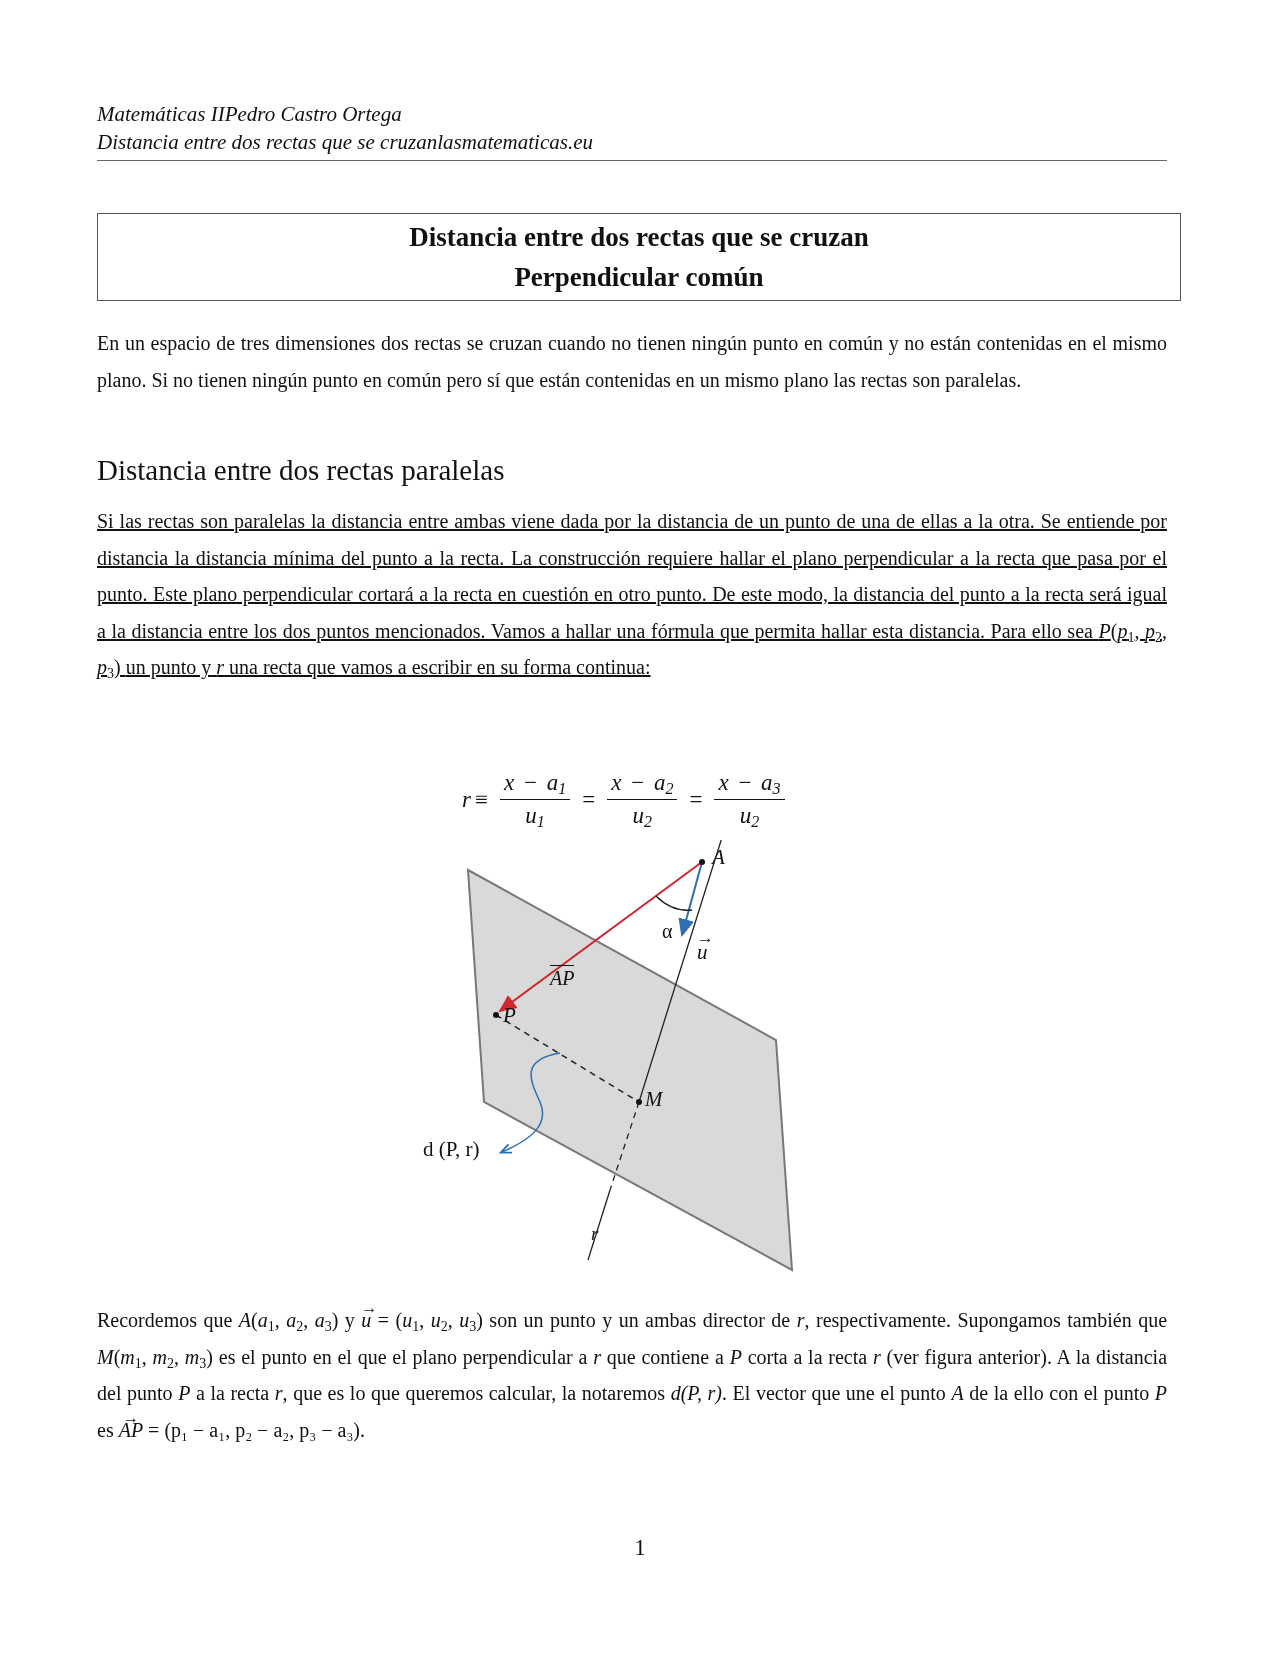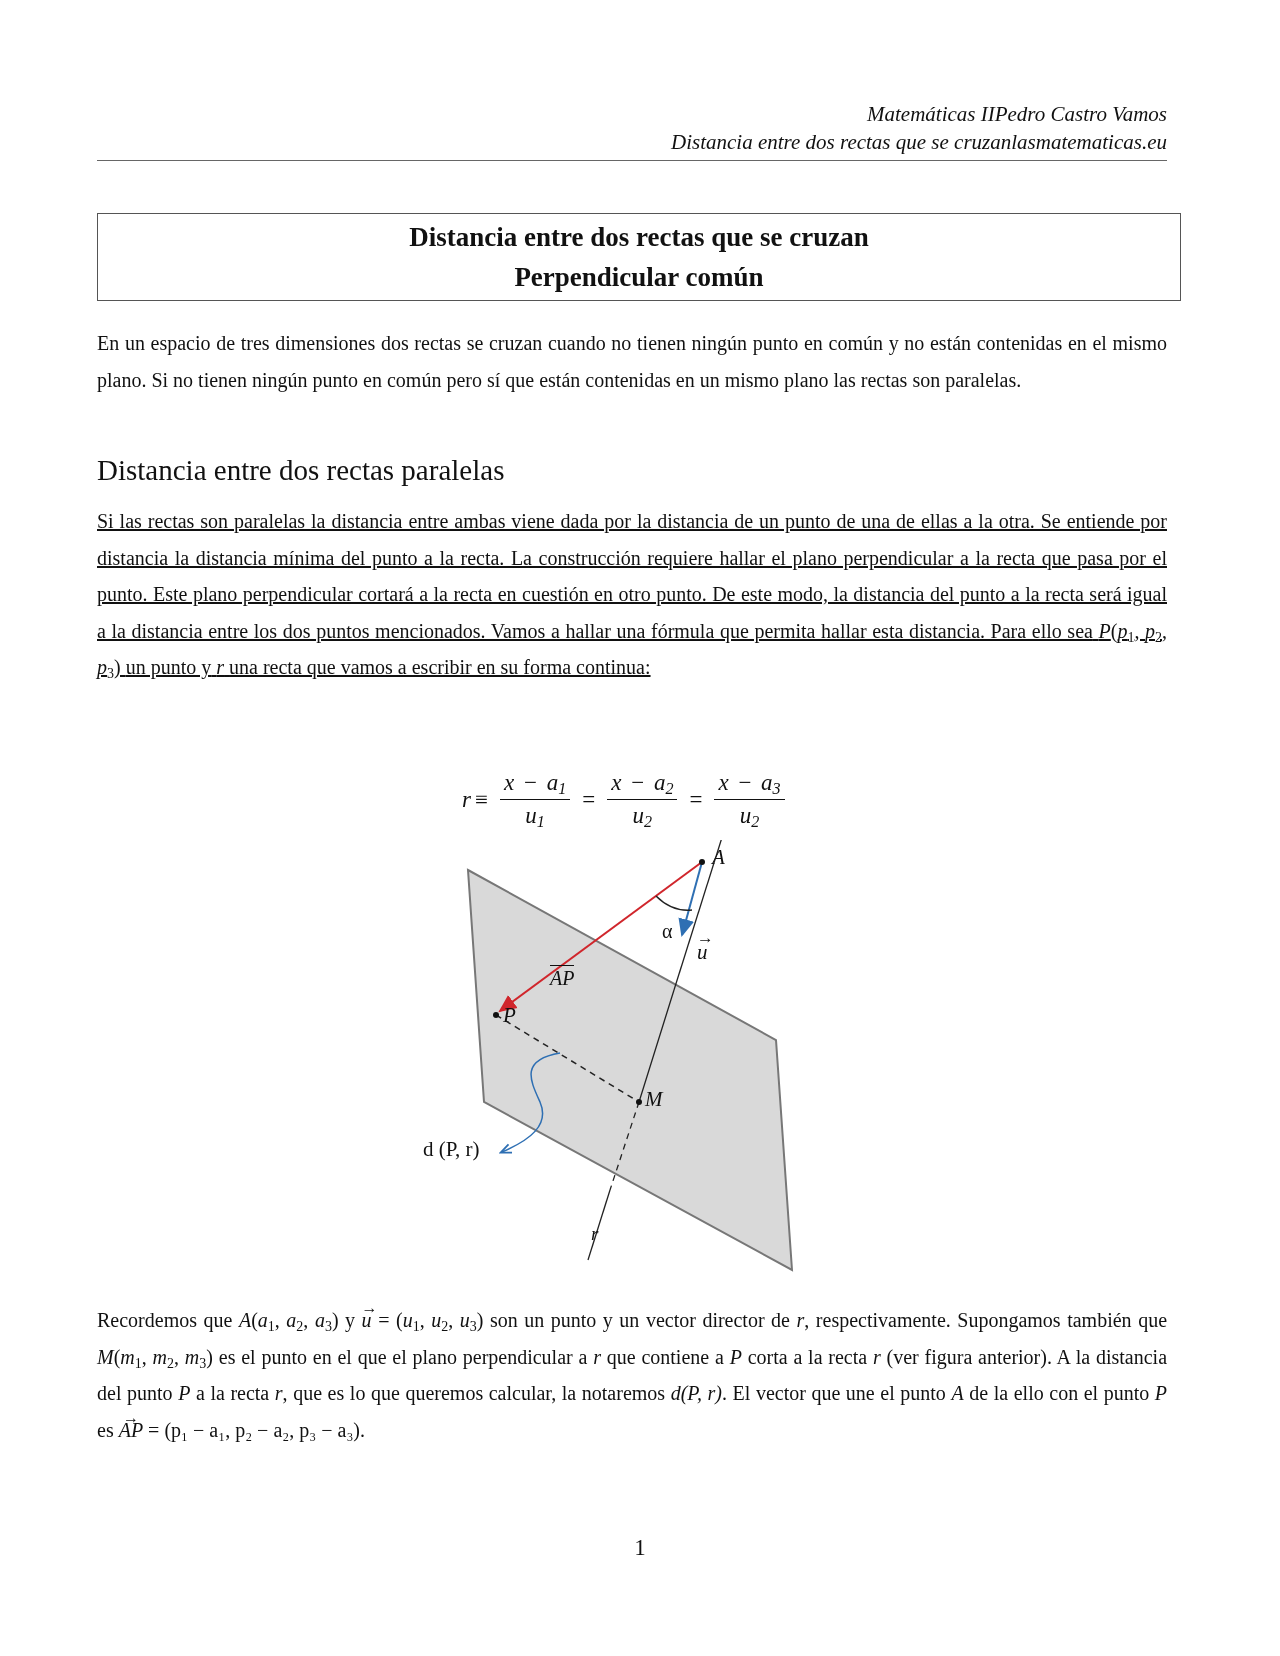--- a/index.html
+++ b/index.html
@@ -1,21 +1,21 @@
 <!DOCTYPE html>
 <html><head>
 <meta charset="utf-8">
 <style>
   html, body { margin: 0; padding: 0; background: #ffffff; }
   body {
     width: 1280px; height: 1656px; position: relative; overflow: hidden;
     font-family: "Liberation Serif", "DejaVu Serif", serif; color: #111;
   }
   .hdr { position: absolute; top: 100px; left: 97px; width: 1070px; }
-  .hdr .row { display: flex; justify-content: flex-end; font-style: italic; font-size: 21px; line-height: 28px; }
+  .hdr .row { display: flex; justify-content: flex-start; font-style: italic; font-size: 21px; line-height: 28px; }
   .hdr .rule { height: 0; border-top: 1.5px solid #666; margin-top: 4px; }
   .titlebox {
     position: absolute; top: 213px; left: 97px; width: 1084px; height: 88px;
     border: 1.5px solid #555; box-sizing: border-box; text-align: center;
   }
   .titlebox .t { font-weight: bold; font-size: 27px; line-height: 40px; }
   .titlebox .t1 { margin-top: 3px; }
   .para {
     position: absolute; left: 97px; width: 1070px; font-size: 20px; line-height: 36.5px;
     text-align: justify;
@@ -35,21 +35,21 @@
   svg.figure { position: absolute; left: 420px; top: 840px; }
   .vec { position: relative; display: inline-block; }
   .vec::before { content: "\2192"; position: absolute; left: 0; right: 0; top: -0.72em; font-size: 0.8em; text-align: center; font-style: normal; }
 </style>
 </head>
 <body>
 
 <div class="hdr">
   <div class="row">
     <span>Matemáticas II</span>
-    <span>Pedro Castro Vamos</span>
+    <span>Pedro Castro Ortega</span>
   </div>
   <div class="row">
     <span>Distancia entre dos rectas que se cruzan</span>
     <span>lasmatematicas.eu</span>
   </div>
   <div class="rule"></div>
 </div>
 
 <div class="titlebox">
   <div class="t t1">Distancia entre dos rectas que se cruzan</div>
@@ -133,21 +133,21 @@
 <div style="position:absolute;left:503px;top:1003px;font-size:21px;font-style:italic;">P</div>
 <div style="position:absolute;left:645px;top:1087px;font-size:21px;font-style:italic;">M</div>
 <div style="position:absolute;left:423px;top:1137px;font-size:21px;">d (P, r)</div>
 <div style="position:absolute;left:591px;top:1223px;font-size:19px;font-style:italic;">r</div>
 
 <div class="para" style="top:1302px;">
   <span>Recordemos que</span>
   <i>A</i>(<i>a</i><sub>1</sub>, <i>a</i><sub>2</sub>, <i>a</i><sub>3</sub>)
   <span>y</span>
   <i class="vec">u</i> = (<i>u</i><sub>1</sub>, <i>u</i><sub>2</sub>, <i>u</i><sub>3</sub>)
-  <span>son un punto y un vector director de</span>
+  <span>son un punto y un ambas director de</span>
   <i>r</i><span>, respectivamente. Supongamos también que</span>
   <i>M</i>(<i>m</i><sub>1</sub>, <i>m</i><sub>2</sub>, <i>m</i><sub>3</sub>)
   <span>es el punto en el que el plano perpendicular a</span>
   <i>r</i>
   <span>que contiene a</span>
   <i>P</i>
   <span>corta a la recta</span>
   <i>r</i>
   <span>(ver figura anterior). A la distancia del punto</span>
   <i>P</i>

